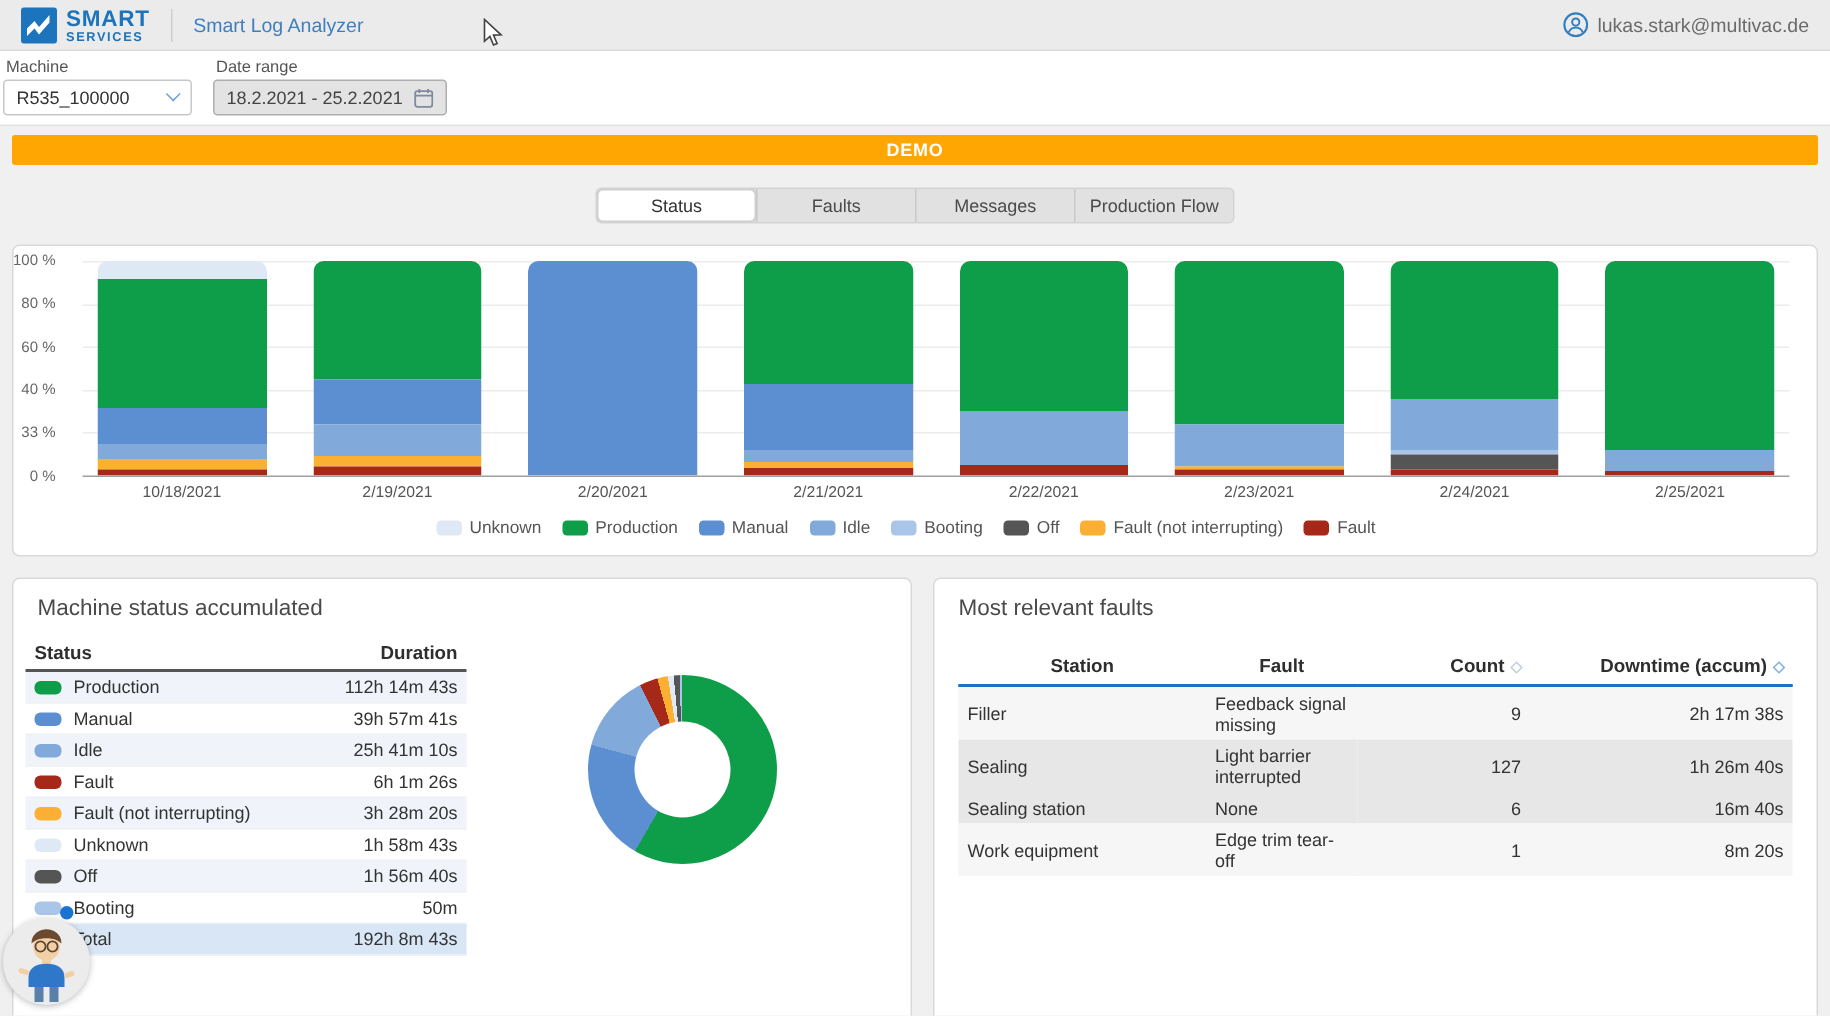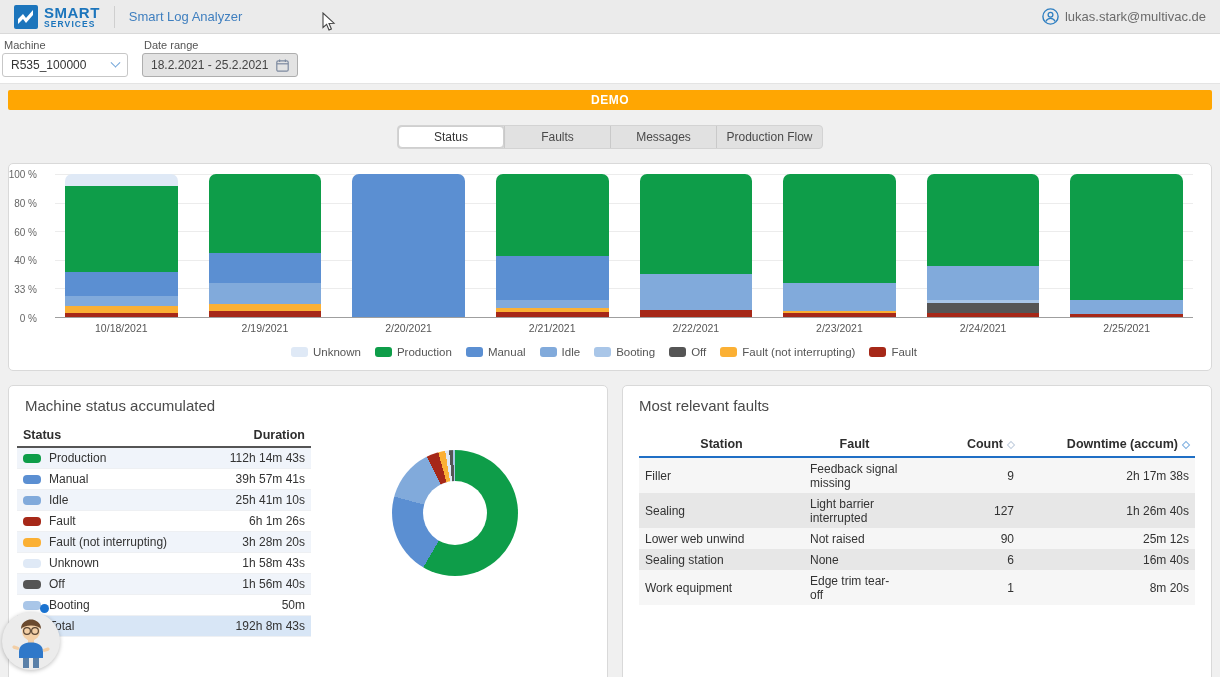--- a/index.html
+++ b/index.html
@@ -342,26 +342,20 @@
               <td>Feedback signal missing</td>
               <td class="num">9</td>
               <td class="num">2h 17m 38s</td>
             </tr>
             <tr class="even">
               <td>Sealing</td>
               <td>Light barrier interrupted</td>
               <td class="num">127</td>
               <td class="num">1h 26m 40s</td>
             </tr>
-            <tr class="odd">
-              <td>Lower web unwind</td>
-              <td>Not raised</td>
-              <td class="num">90</td>
-              <td class="num">25m 12s</td>
-            </tr>
             <tr class="even">
               <td>Sealing station</td>
               <td>None</td>
               <td class="num">6</td>
               <td class="num">16m 40s</td>
             </tr>
             <tr class="odd">
               <td>Work equipment</td>
               <td>Edge trim tear-off</td>
               <td class="num">1</td>

